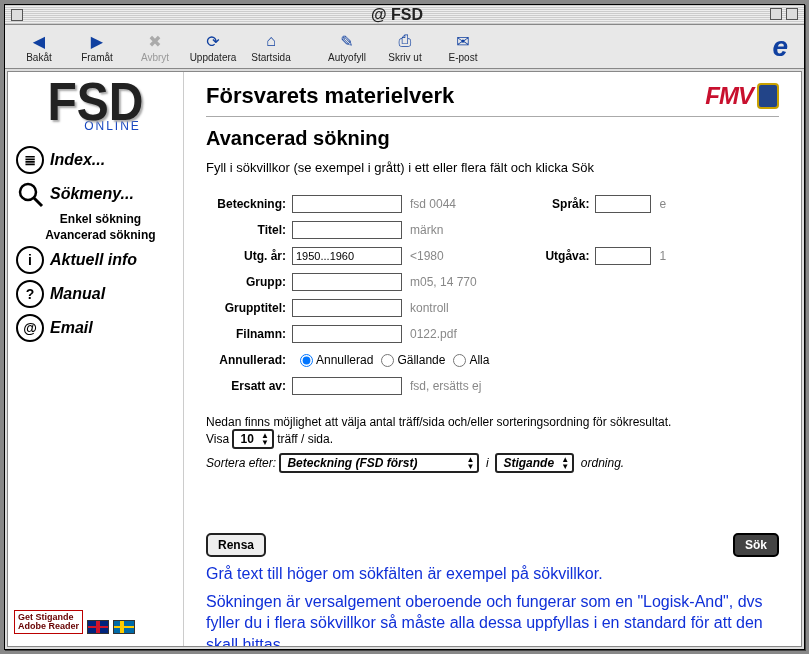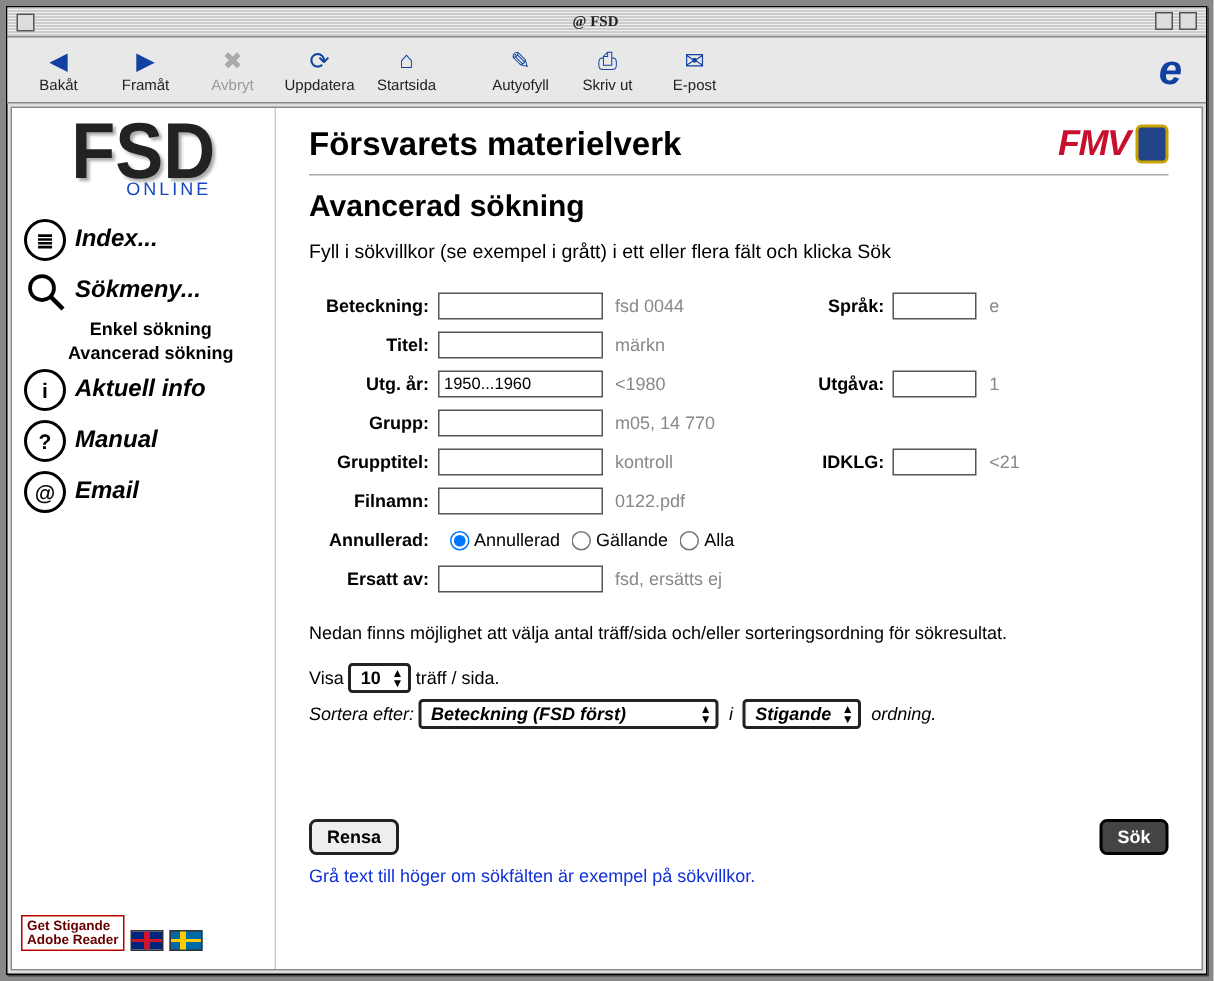--- a/index.html
+++ b/index.html
@@ -32,25 +32,24 @@
   .titlebar .closebox {
     width: 12px; height: 12px;
     border: 1px solid #555;
     background: #ddd;
     margin-left: 6px;
   }
   .titlebar .title {
     position: absolute;
     left: 0; right: 15px;
     text-align: center;
-    font-size: 10px;
+    font-size: 16px;
     color: #222;
     pointer-events: none;
     font-weight: bold;
-    font-family: Liberation Serif, serif;
   }
   .titlebar .winbtns {
     position: absolute;
     right: 6px; top: 3px;
     display: flex;
     gap: 4px;
   }
   .titlebar .winbtns div {
     width: 12px; height: 12px;
     border: 1px solid #555;
@@ -334,21 +333,21 @@
     color: #fff;
     border-color: #000;
   }
   .footer-row {
     display: flex;
     justify-content: space-between;
     margin-top: 60px;
   }
   .blue-note {
     color: #1030d8;
-    font-size: 12px;
+    font-size: 16px;
     margin-top: 6px;
     line-height: 1.35;
   }
 </style>
 </head>
 <body>
 
 <div class="window">
   <div class="titlebar">
     <div class="closebox"></div>
@@ -506,31 +505,26 @@
             <input class="inp" style="">
             <div class="hint">e</div>
           </div>
           <div class="row" style="height:22px"></div>
           <div class="row">
             <div class="lbl">Utgåva:</div>
             <input class="inp" style="">
             <div class="hint">1</div>
           </div>
           <div class="row" style="height:22px"></div>
-          <div class="row">
-            <div class="lbl">IDKLG:</div>
-            <input class="inp" style="">
-            <div class="hint">&lt;21</div>
-          </div>
         </div>
       </div>
 
       <div class="below">
         <div>Nedan finns möjlighet att välja antal träff/sida och/eller sorteringsordning för sökresultat.</div>
-        <div style="margin-top:13px;">
+        <div style="margin-top:0;">
           <span>Visa</span>
           <span class="sel">
             <span>10</span>
             <span class="arrows">▲<br>▼</span>
           </span>
           <span>träff / sida.</span>
         </div>
         <div style="margin-top:4px;font-style:italic;">
           <span>Sortera efter:</span>
           <span class="sel" style="min-width:200px">
@@ -544,16 +538,17 @@
           </span>
           <span>&nbsp;</span><span>ordning.</span>
         </div>
       </div>
 
       <div class="footer-row">
         <button class="btn">Rensa</button>
         <button class="btn dark">Sök</button>
       </div>
       <div class="blue-note">Grå text till höger om sökfälten är exempel på sökvillkor.</div>
+      <div class="blue-note">Sökningen är versalgement oberoende och fungerar som en "Logisk-And", dvs fyller du i flera sökvillkor så måste alla dessa uppfyllas i en standard för att den skall hittas.</div>
 
     </div>
   </div>
 </div>
 
 </body></html>

